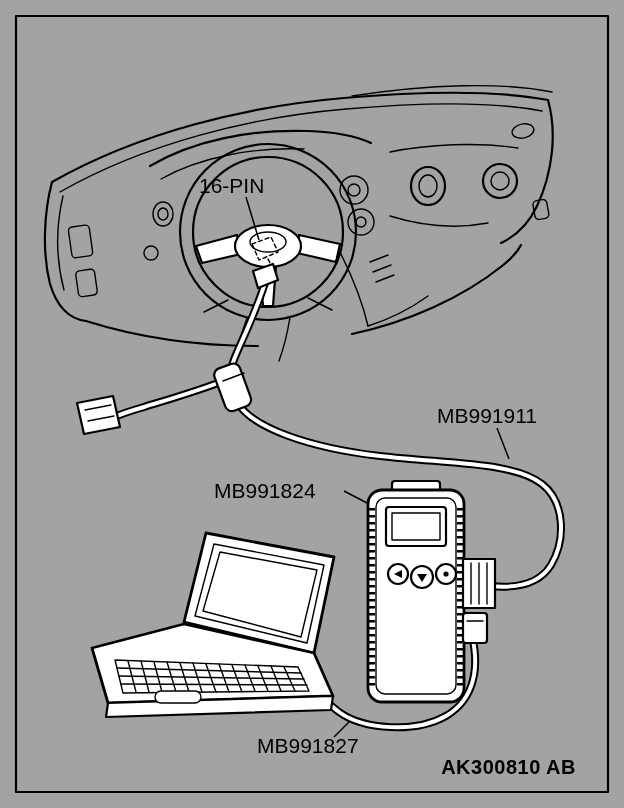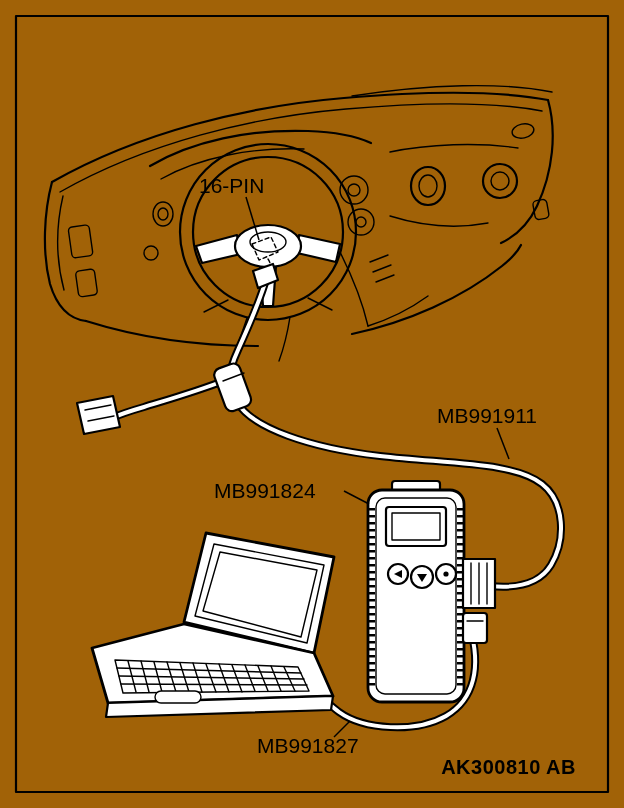--- a/index.html
+++ b/index.html
@@ -1,19 +1,19 @@
 <!DOCTYPE html>
 <html><head>
 <meta charset="utf-8">
 <style>
   html,body{margin:0;padding:0;background:#ffffff;}
   .canvas{
     position:relative;
     width:624px;height:808px;
-    background:#a16207;
+    background:#a3a3a3;
     font-family:"Liberation Sans", sans-serif;
     overflow:hidden;
   }
   svg{position:absolute;left:0;top:0;}
   
   .ln{fill:none;stroke:#000;stroke-width:2.2;stroke-linecap:round;stroke-linejoin:round;}
   .ln-thin{fill:none;stroke:#000;stroke-width:1.4;stroke-linecap:round;stroke-linejoin:round;}
   .ln-bold{fill:none;stroke:#000;stroke-width:2.8;stroke-linecap:round;stroke-linejoin:round;}
   .wfill{fill:#ffffff;}
   .bfill{fill:#000000;}

